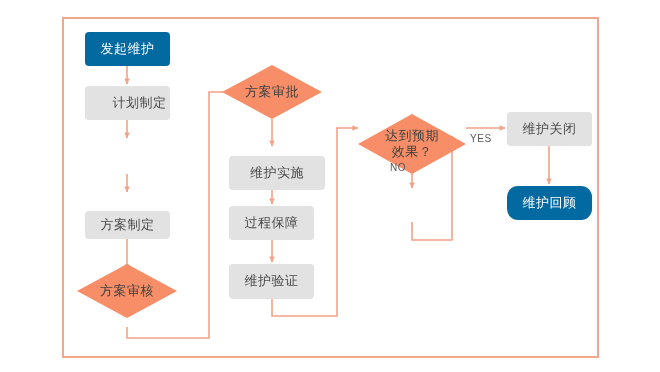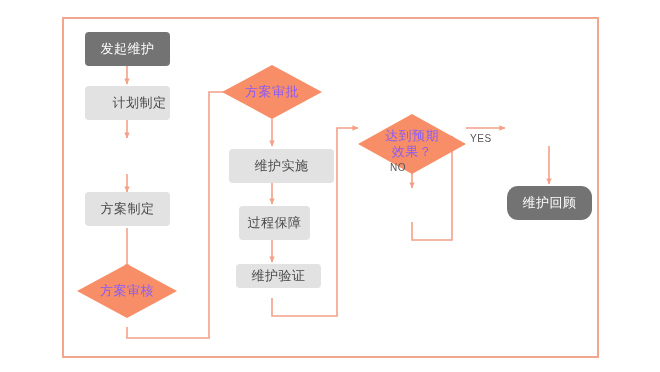--- a/index.html
+++ b/index.html
@@ -47,42 +47,42 @@
   }
   .box {
     border-radius: 4px;
     font-size: 13px;
   }
   .box.gray {
     background: #e2e2e2;
     color: #4a4a4a;
   }
   .box.orange {
-    background: #737373;
+    background: #0369a1;
     color: #ffffff;
   }
   .diamond-wrap {
     position: absolute;
   }
   .diamond-wrap svg {
     position: absolute;
     left: 0;
     top: 0;
   }
   .diamond-label {
     position: absolute;
     left: 0;
     top: 0;
     width: 100%;
     height: 100%;
     display: flex;
     align-items: center;
     justify-content: center;
     text-align: center;
-    color: #8b5cf6;
+    color: #404040;
     font-size: 13px;
     line-height: 1.2;
     letter-spacing: 0.5px;
     white-space: pre-line;
   }
   .edge-label {
     position: absolute;
     font-size: 10px;
     color: #58585a;
     letter-spacing: 0.6px;
@@ -134,61 +134,64 @@
 
   <div class="node box orange" style="left:85px; top:32px; width:85px; height:34px;">
     <span>发起维护</span>
   </div>
 
   <div class="node box gray" style="left:85px; top:86px; width:85px; height:34px;padding-left:24px;">
     <span>计划制定</span>
   </div>
 
 
-  <div class="node box gray" style="left:85px; top:192px; width:85px; height:34px;">
+  <div class="node box gray" style="left:85px; top:211px; width:85px; height:28px;">
     <span>方案制定</span>
   </div>
 
   <div class="diamond-wrap" style="left:77px; top:264px; width:100px; height:54px;">
     <svg width="100" height="54" viewBox="0 0 100 54">
       <polygon points="50,0 100,27 50,54 0,27" fill="#f78e67"></polygon>
     </svg>
     <div class="diamond-label">方案审核</div>
   </div>
 
   <div class="diamond-wrap" style="left:222px; top:65px; width:100px; height:54px;">
     <svg width="100" height="54" viewBox="0 0 100 54">
       <polygon points="50,0 100,27 50,54 0,27" fill="#f78e67"></polygon>
     </svg>
     <div class="diamond-label">方案审批</div>
   </div>
 
-  <div class="node box gray" style="left:229px; top:149px; width:105px; height:34px;">
+  <div class="node box gray" style="left:229px; top:156px; width:96px; height:34px;">
     <span>维护实施</span>
   </div>
 
-  <div class="node box gray" style="left:229px; top:206px; width:71px; height:34px;margin-left:10px;">
+  <div class="node box gray" style="left:229px; top:206px; width:85px; height:34px;">
     <span>过程保障</span>
   </div>
 
-  <div class="node box gray" style="left:236px; top:264px; width:85px; height:24px;">
+  <div class="node box gray" style="left:229px; top:264px; width:85px; height:35px;">
     <span>维护验证</span>
   </div>
 
   <div class="diamond-wrap" style="left:358px; top:114px; width:108px; height:60px;">
     <svg width="108" height="60" viewBox="0 0 108 60">
       <polygon points="54,0 108,30 54,60 0,30" fill="#f78e67"></polygon>
     </svg>
     <div class="diamond-label">达到预期
 效果？</div>
   </div>
 
   <div class="edge-label" style="left:470px; top:106px;margin-top:27px;">YES</div>
 
   <div class="edge-label" style="left:390px; top:162px;">NO</div>
 
 
+  <div class="node box gray" style="left:507px; top:112px; width:85px; height:34px;">
+    <span>维护关闭</span>
+  </div>
 
   <div class="node box orange" style="left:507px; top:186px; width:85px; height:34px;border-radius:11px;">
     <span>维护回顾</span>
   </div>
 
 </div>
 
 </body></html>

